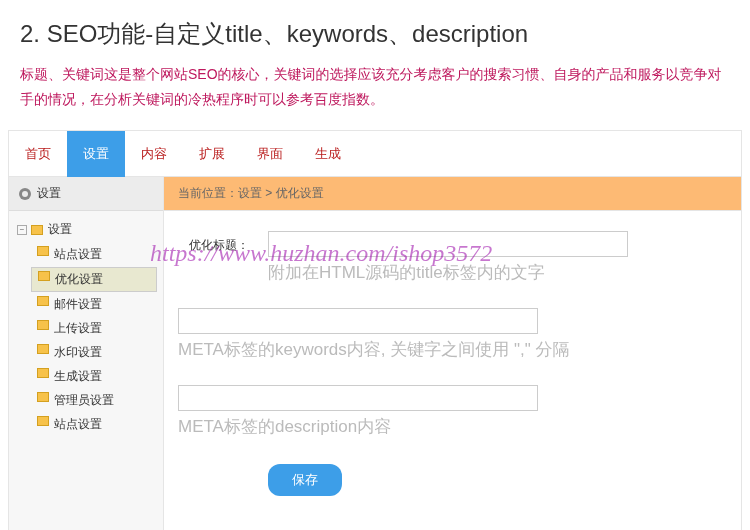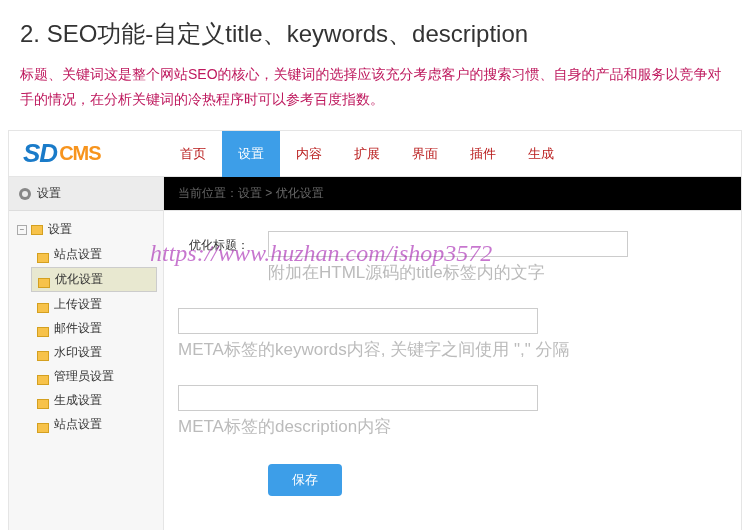--- a/index.html
+++ b/index.html
@@ -15,57 +15,52 @@
 nav a{display:block;padding:0 16px;line-height:46px;color:#b91c1c;font-size:13px;text-decoration:none}
 nav a.active{background:#3d9ee8;color:#fff}
 .body{display:flex}
 .sidebar{width:155px;background:#f7f7f7;border-right:1px solid #e5e5e5;min-height:380px}
 .side-hd{background:#ececec;padding:8px 10px;border-bottom:1px solid #ddd;display:flex;align-items:center}
 .gear{display:inline-block;width:12px;height:12px;margin-right:6px;border-radius:50%;background:#888;position:relative}
 .gear:before{content:"";position:absolute;inset:3px;border-radius:50%;background:#ececec}
 .tree{padding:6px 0}
 .tree-root{padding:4px 8px;display:flex;align-items:center}
 .tree-children{margin-left:22px}
-.tree-item{padding:3px 6px;display:flex;align-items:flex-end;margin:1px 6px 1px 0}
+.tree-item{padding:3px 6px;display:flex;align-items:flex-start;margin:1px 6px 1px 0}
 .tree-item.sel{background:#e8e8d0;border:1px solid #ccc}
 .ticon{width:12px;height:10px;background:#f7c24a;border:1px solid #d4a020;margin-right:5px;flex-shrink:0}
 .minus{width:10px;height:10px;border:1px solid #aaa;margin-right:4px;display:flex;align-items:center;justify-content:center;font-size:8px;color:#666;flex-shrink:0}
 .main{flex:1;background:#fff}
-.crumb{background:#000000;border-bottom:1px solid #e5e5e5;padding:8px 14px;color:#666}
+.crumb{background:#fdba74;border-bottom:1px solid #e5e5e5;padding:8px 14px;color:#666}
 .form{padding:20px 14px}
 .row{display:flex;margin-bottom:6px}
 .lab{width:90px;text-align:center;padding:6px 8px 0 0;color:#333}
 .ctrl{flex:1}
 .ctrl input{width:360px;height:26px;border:1px solid #ccc;padding:0 6px}
 .hint{color:#bbb;font-size:17px;padding:4px 0 18px}
 .btn-row{padding-left:90px;margin-top:8px}
-.btn{background:#3d9ee8;color:#fff;border:none;padding:7px 24px;font-size:13px;cursor:pointer;border-radius:4px}
+.btn{background:#3d9ee8;color:#fff;border:none;padding:7px 24px;font-size:13px;cursor:pointer;border-radius:12px}
 .wm{position:absolute;color:#a21caf;font-size:24px;font-family:serif;font-style:italic;pointer-events:none;opacity:0.6}
 .app-wrap{position:relative}
 </style>
 </head>
 <body>
 
 <h2 class="heading">2. SEO功能-自定义title、keywords、description</h2>
 <p class="desc">标题、关键词这是整个网站SEO的核心，关键词的选择应该充分考虑客户的搜索习惯、自身的产品和服务以竞争对手的情况，在分析关键词的冷热程序时可以参考百度指数。</p>
 
 <div class="app-wrap">
 <div class="app">
   <div class="header">
-    <div class="logo">
-      <span class="logo-sd">SD</span>
-      <span class="logo-cms">CMS</span>
-    </div>
     <nav id="nav">
           <a href="#">首页</a>
           <a href="#" class="active">设置</a>
           <a href="#">内容</a>
           <a href="#">扩展</a>
           <a href="#">界面</a>
-          <a href="#">插件</a>
           <a href="#">生成</a>
         </nav>
   </div>
   <div class="body">
     <aside class="sidebar">
       <div class="side-hd">
         <span class="gear"></span>
         <span>设置</span>
       </div>
       <div class="tree">
@@ -78,37 +73,37 @@
               <div class="tree-item">
                 <span class="ticon"></span>
                 <span>站点设置</span>
               </div>
               <div class="tree-item sel">
                 <span class="ticon"></span>
                 <span>优化设置</span>
               </div>
               <div class="tree-item">
                 <span class="ticon"></span>
-                <span>上传设置</span>
+                <span>邮件设置</span>
               </div>
               <div class="tree-item">
                 <span class="ticon"></span>
-                <span>邮件设置</span>
+                <span>上传设置</span>
               </div>
               <div class="tree-item">
                 <span class="ticon"></span>
                 <span>水印设置</span>
               </div>
               <div class="tree-item">
                 <span class="ticon"></span>
-                <span>管理员设置</span>
+                <span>生成设置</span>
               </div>
               <div class="tree-item">
                 <span class="ticon"></span>
-                <span>生成设置</span>
+                <span>管理员设置</span>
               </div>
               <div class="tree-item">
                 <span class="ticon"></span>
                 <span>站点设置</span>
               </div>
             </div>
       </div>
     </aside>
     <main class="main">
       <div class="crumb">

